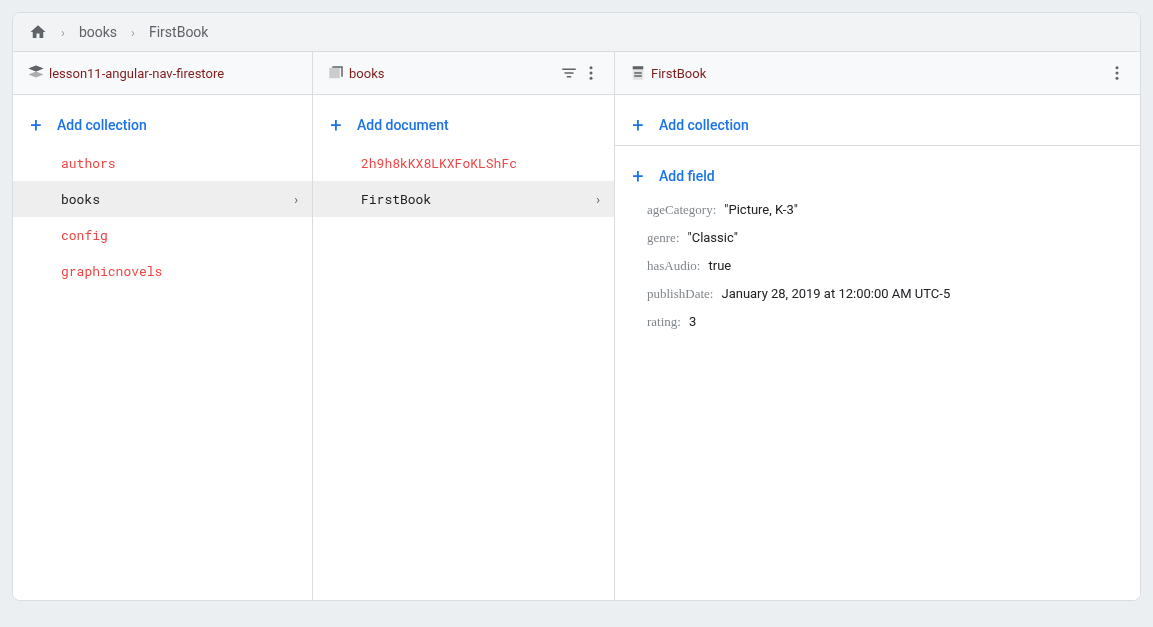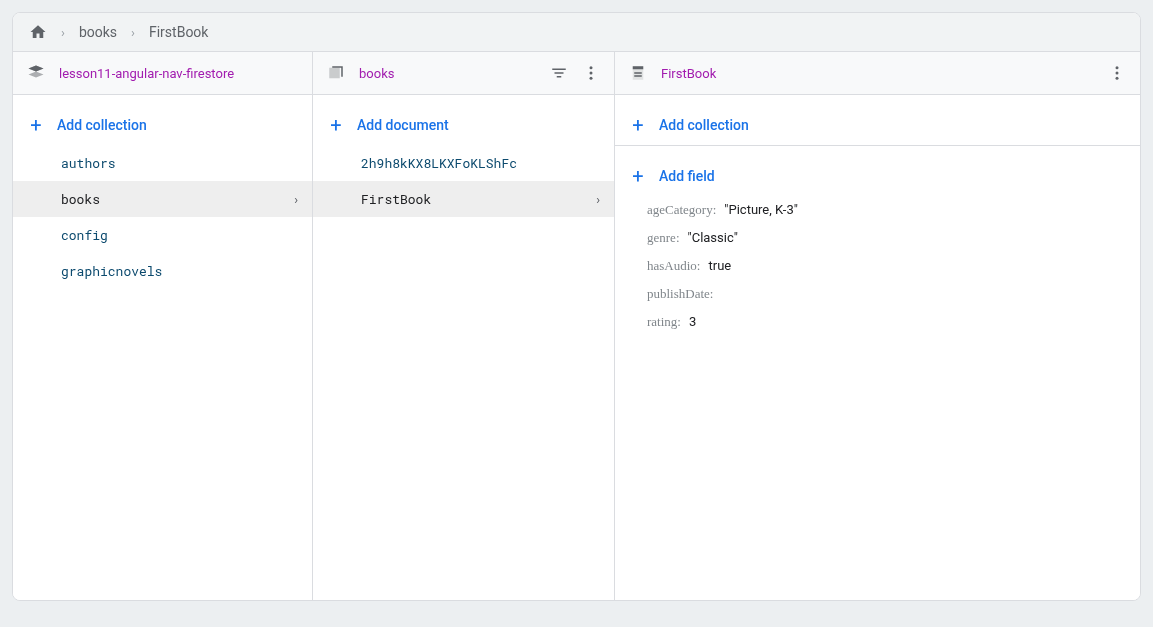--- a/index.html
+++ b/index.html
@@ -40,23 +40,23 @@
   .col {
     border-right: 1px solid #dadce0;
     display: flex;
     flex-direction: column;
     overflow: hidden;
   }
   .col:last-child { border-right: none; }
   .col-header {
     display: flex;
     align-items: center;
-    gap: 14px;
+    gap: 4px;
     padding: 12px 14px;
-    color: #a21caf;
+    color: #7f1d1d;
     background: #f8f9fa;
     border-bottom: 1px solid #dadce0;
     font-size: 13px;
   }
   .col-header .spacer { flex: 1; }
   .hicon { width: 18px; height: 18px; display: inline-flex; align-items: center; justify-content: center; color: #5f6368; }
   .hicon svg { display: block; }
   .action-btn {
     cursor: pointer;
     color: #5f6368;
@@ -83,21 +83,21 @@
     width: 18px;
     text-align: center;
   }
   .list { }
   .list-item {
     display: flex;
     align-items: center;
     padding: 9px 14px 9px 48px;
     font-family: "Roboto Mono", Menlo, Consolas, monospace;
     font-size: 13px;
-    color: #0c4a6e;
+    color: #ef4444;
     cursor: pointer;
     position: relative;
   }
   .list-item.selected {
     background: #eeeeee;
     color: #202124;
   }
   .list-item .chev-r {
     position: absolute;
     right: 12px;
@@ -268,20 +268,21 @@
           <div class="field-row">
             <span class="field-key">genre</span>
             <span class="field-val">"Classic"</span>
           </div>
           <div class="field-row">
             <span class="field-key">hasAudio</span>
             <span class="field-val">true</span>
           </div>
           <div class="field-row">
             <span class="field-key">publishDate</span>
+            <span class="field-val">January 28, 2019 at 12:00:00 AM UTC-5</span>
           </div>
           <div class="field-row">
             <span class="field-key">rating</span>
             <span class="field-val">3</span>
           </div>
         </div>
       </div>
 
     </div>
 

